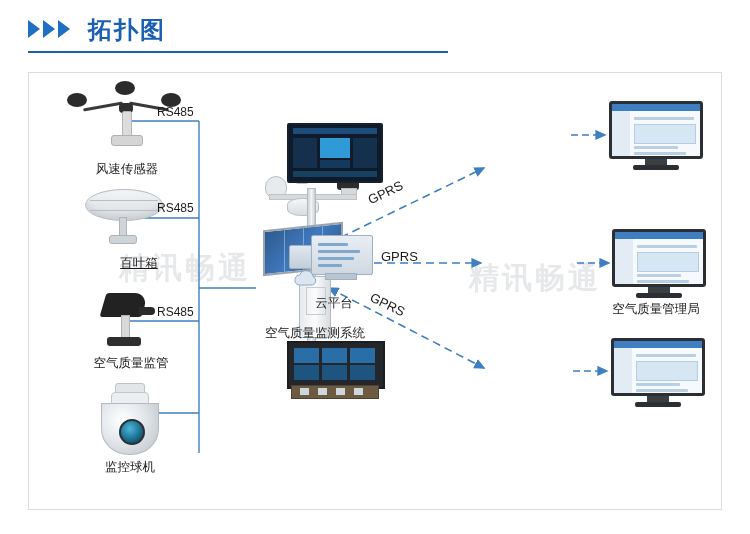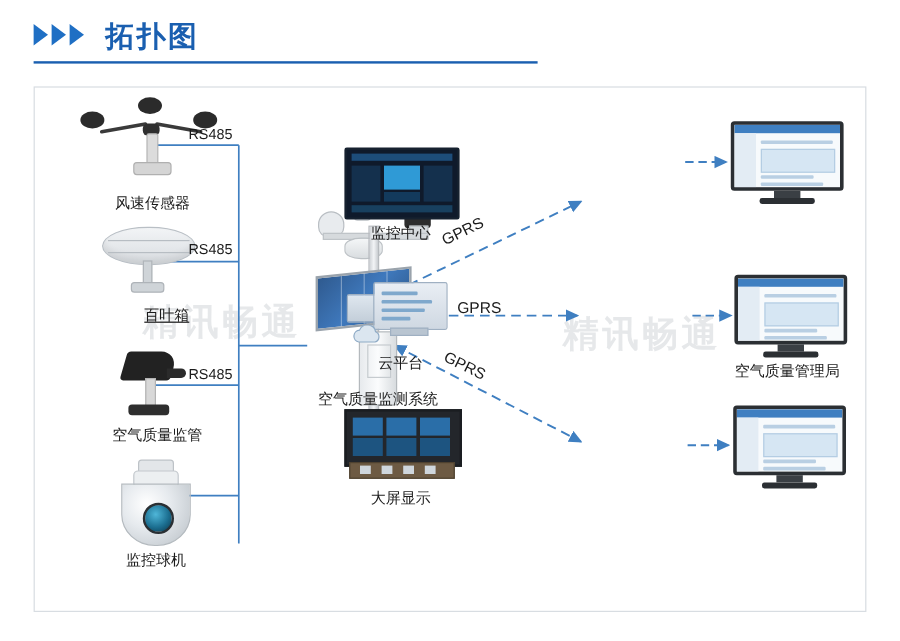--- a/index.html
+++ b/index.html
@@ -439,21 +439,20 @@
   <div class="node mon">
     <div class="mon-screen">
       <div class="m-hdr"></div>
         <div class="m-l"></div>
         <div class="m-c"></div>
       <div class="m-c2"></div>
         <div class="m-r"></div>
         <div class="m-b"></div>
     </div>
   </div>
-  <div class="label" style="left:250px; top:113px; width:110px;">监控中心</div>
 
   <div class="node cloud">
     <div class="cl-small"></div>
     <div class="cl-big">
       <div class="ln" style="left:6px; top:7px; width:30px;"></div>
       <div class="ln" style="left:6px; top:14px; width:42px;"></div>
       <div class="ln" style="left:6px; top:21px; width:36px;"></div>
       <div class="ln" style="left:6px; top:28px; width:24px;"></div>
     </div>
     <div class="cl-stand"></div>
@@ -472,21 +471,20 @@
       <div class="pane" style="left:33px; top:22px; width:25px; height:15px; background:#1d5480;"></div>
       <div class="pane" style="left:61px; top:22px; width:25px; height:15px; background:#1d5480;"></div>
     </div>
     <div class="bs-desk">
       <div class="pc" style="left:8px;"></div>
       <div class="pc" style="left:26px;"></div>
       <div class="pc" style="left:44px;"></div>
       <div class="pc" style="left:62px;"></div>
     </div>
   </div>
-  <div class="label" style="left:250px; top:334px; width:110px;">大屏显示</div>
 
   <div class="node pc" style="left:580px; top:28px;">
     <div class="pc-screen">
         <div class="pc-inner">
       <div class="bar"></div>
           <div class="side"></div>
       <div class="row" style="left:22px; top:13px; width:60px;"></div>
       <div class="chart" style="left:22px; top:20px; width:60px; height:18px;"></div>
       <div class="row" style="left:22px; top:42px; width:44px;"></div>
       <div class="row" style="left:22px; top:48px; width:52px;"></div>

